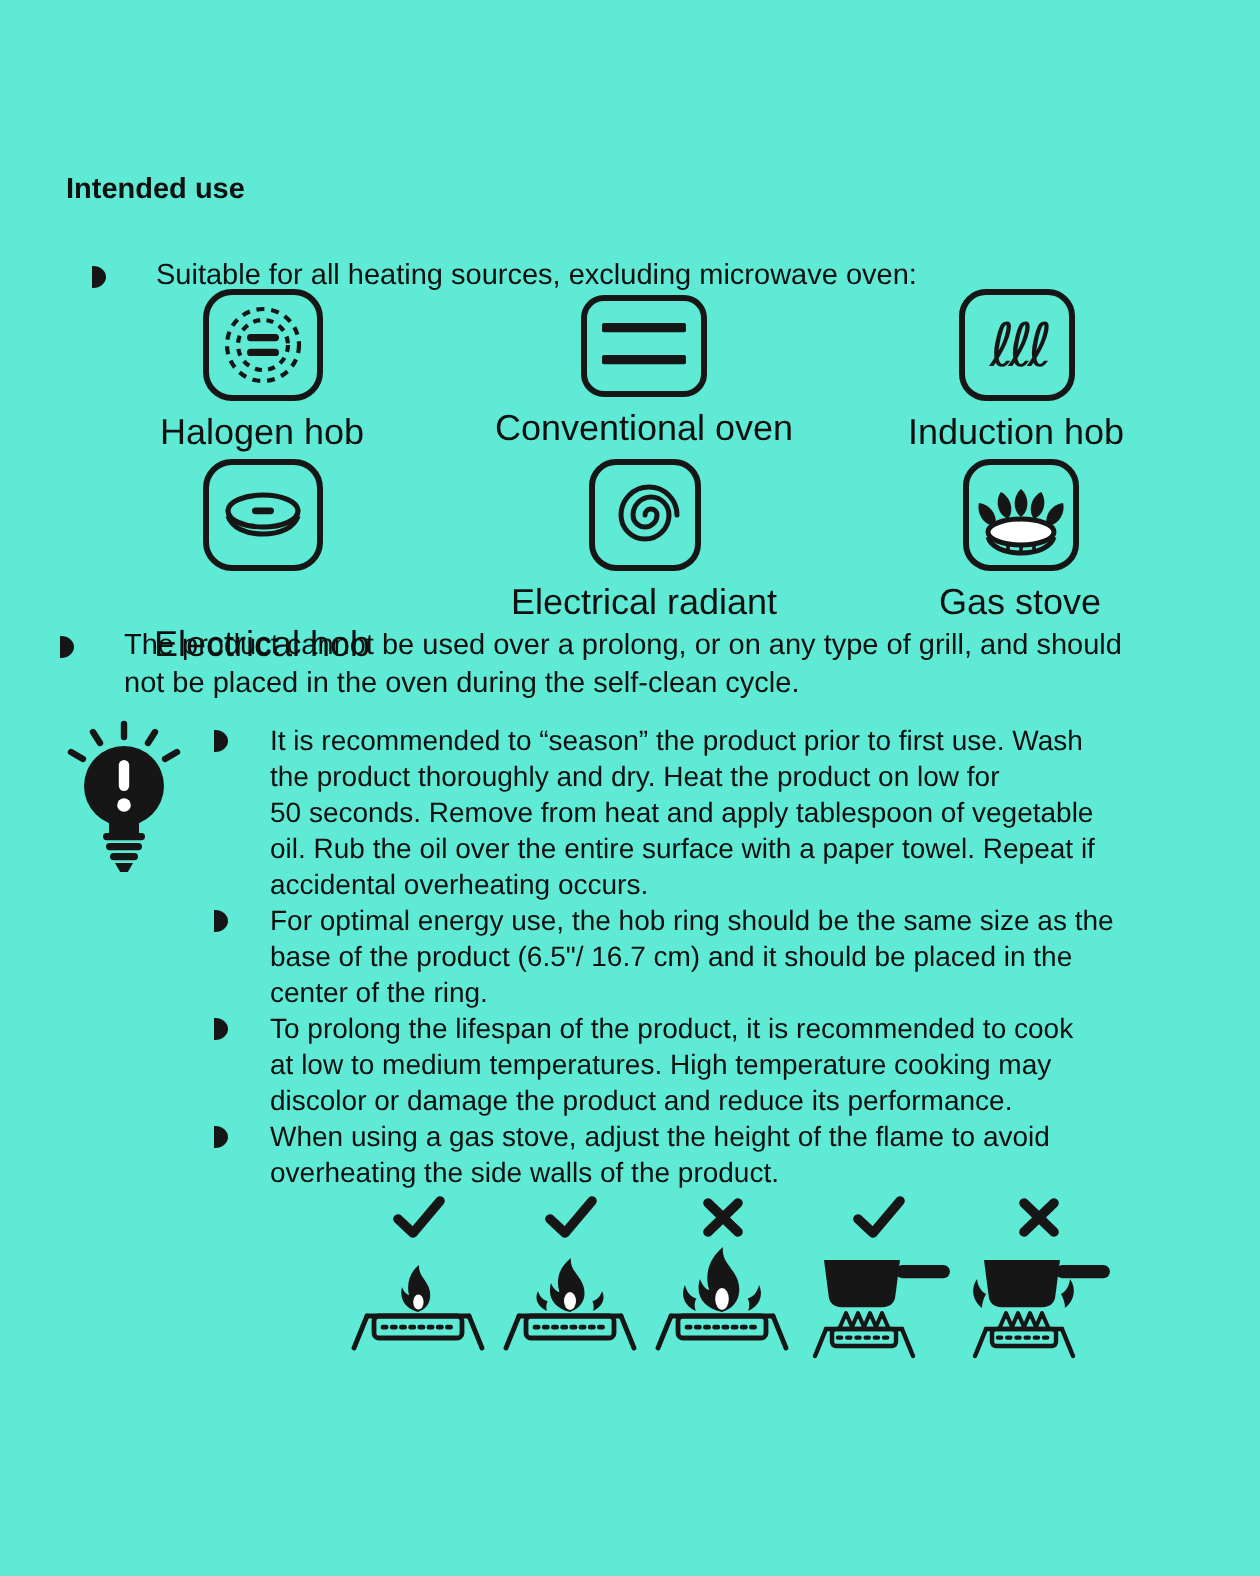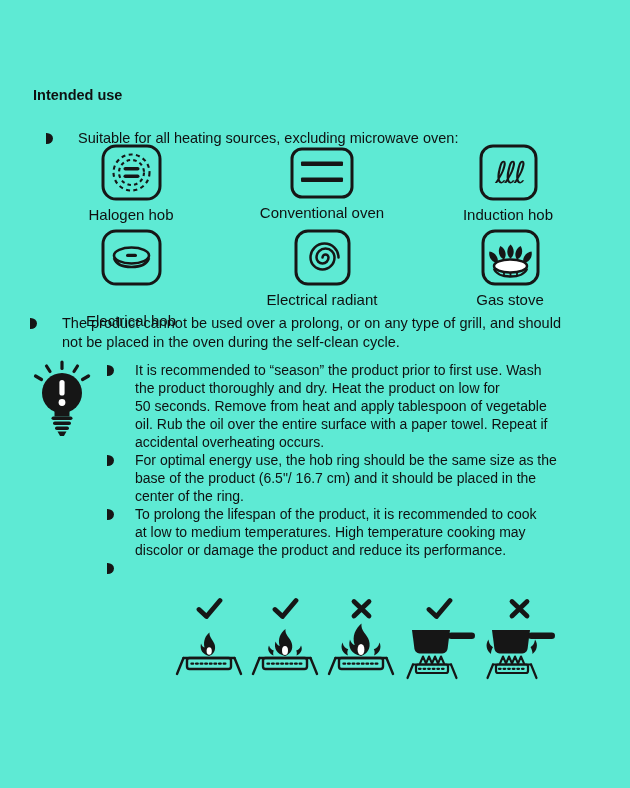--- a/index.html
+++ b/index.html
@@ -8,21 +8,21 @@
   .title{position:absolute;left:33px;top:87px;margin:0;font-size:14.5px;font-weight:bold;}
   .li{position:absolute;display:flex;align-items:flex-start;}
   .li .btxt{font-size:14.5px;line-height:19px;white-space:pre-line;}
   .bullet{flex:0 0 auto;width:7px;height:11px;background:#161616;
           border-radius:0 7px 7px 0 / 0 6px 6px 0;margin-top:3.5px;}
   .bgap-outer{flex:0 0 25px;}
   .bgap-inner{flex:0 0 21px;}
   .outer1{left:30px;top:129px;width:580px;margin-left:16px;}
   .outer2{left:30px;top:314px;width:585px;}
   .cell{position:absolute;width:140px;display:flex;flex-direction:column;align-items:center;}
-  .cell .cap{margin-top:5px;font-size:15px;white-space:nowrap;}
+  .cell .cap{margin-top:5px;font-size:18px;white-space:nowrap;}
   .c1{left:61px;top:144px;}  .c2{left:252px;top:144px;}  .c3{left:438px;top:144px;}
   .c4{left:61px;top:229px;gap:21px;}  .c5{left:252px;top:229px;}  .c6{left:440px;top:229px;}
   .oven-pad{margin-top:3px;}
   .bulb{position:absolute;left:33px;top:360px;}
   .tips{position:absolute;left:107px;top:361px;width:512px;display:flex;
         flex-direction:column;}
   .tip{display:flex;align-items:flex-start;}
   .tip .btxt{font-size:14px;line-height:18px;white-space:pre-line;}
   .guide{position:absolute;left:172px;top:596px;width:386px;display:flex;
          justify-content:space-between;align-items:flex-start;}
@@ -157,20 +157,22 @@
     <div class="tip">
       <span class="bullet"></span>
       <span class="bgap-inner"></span>
       <div class="btxt">To prolong the lifespan of the product, it is recommended to cook
 at low to medium temperatures. High temperature cooking may
 discolor or damage the product and reduce its performance.</div>
     </div>
     <div class="tip">
       <span class="bullet"></span>
       <span class="bgap-inner"></span>
+      <div class="btxt">When using a gas stove, adjust the height of the flame to avoid
+overheating the side walls of the product.</div>
     </div>
   </div>
 
   <div class="guide">
 
     <div class="gitem">
       <span class="mark">
         <svg width="27" height="23" viewBox="0 0 27 23">
             <path d="M3,12.5 L10.5,19.5 L24,3.5" fill="none" stroke="#161616" stroke-width="4.8" stroke-linecap="round" stroke-linejoin="round"></path>
           </svg>

